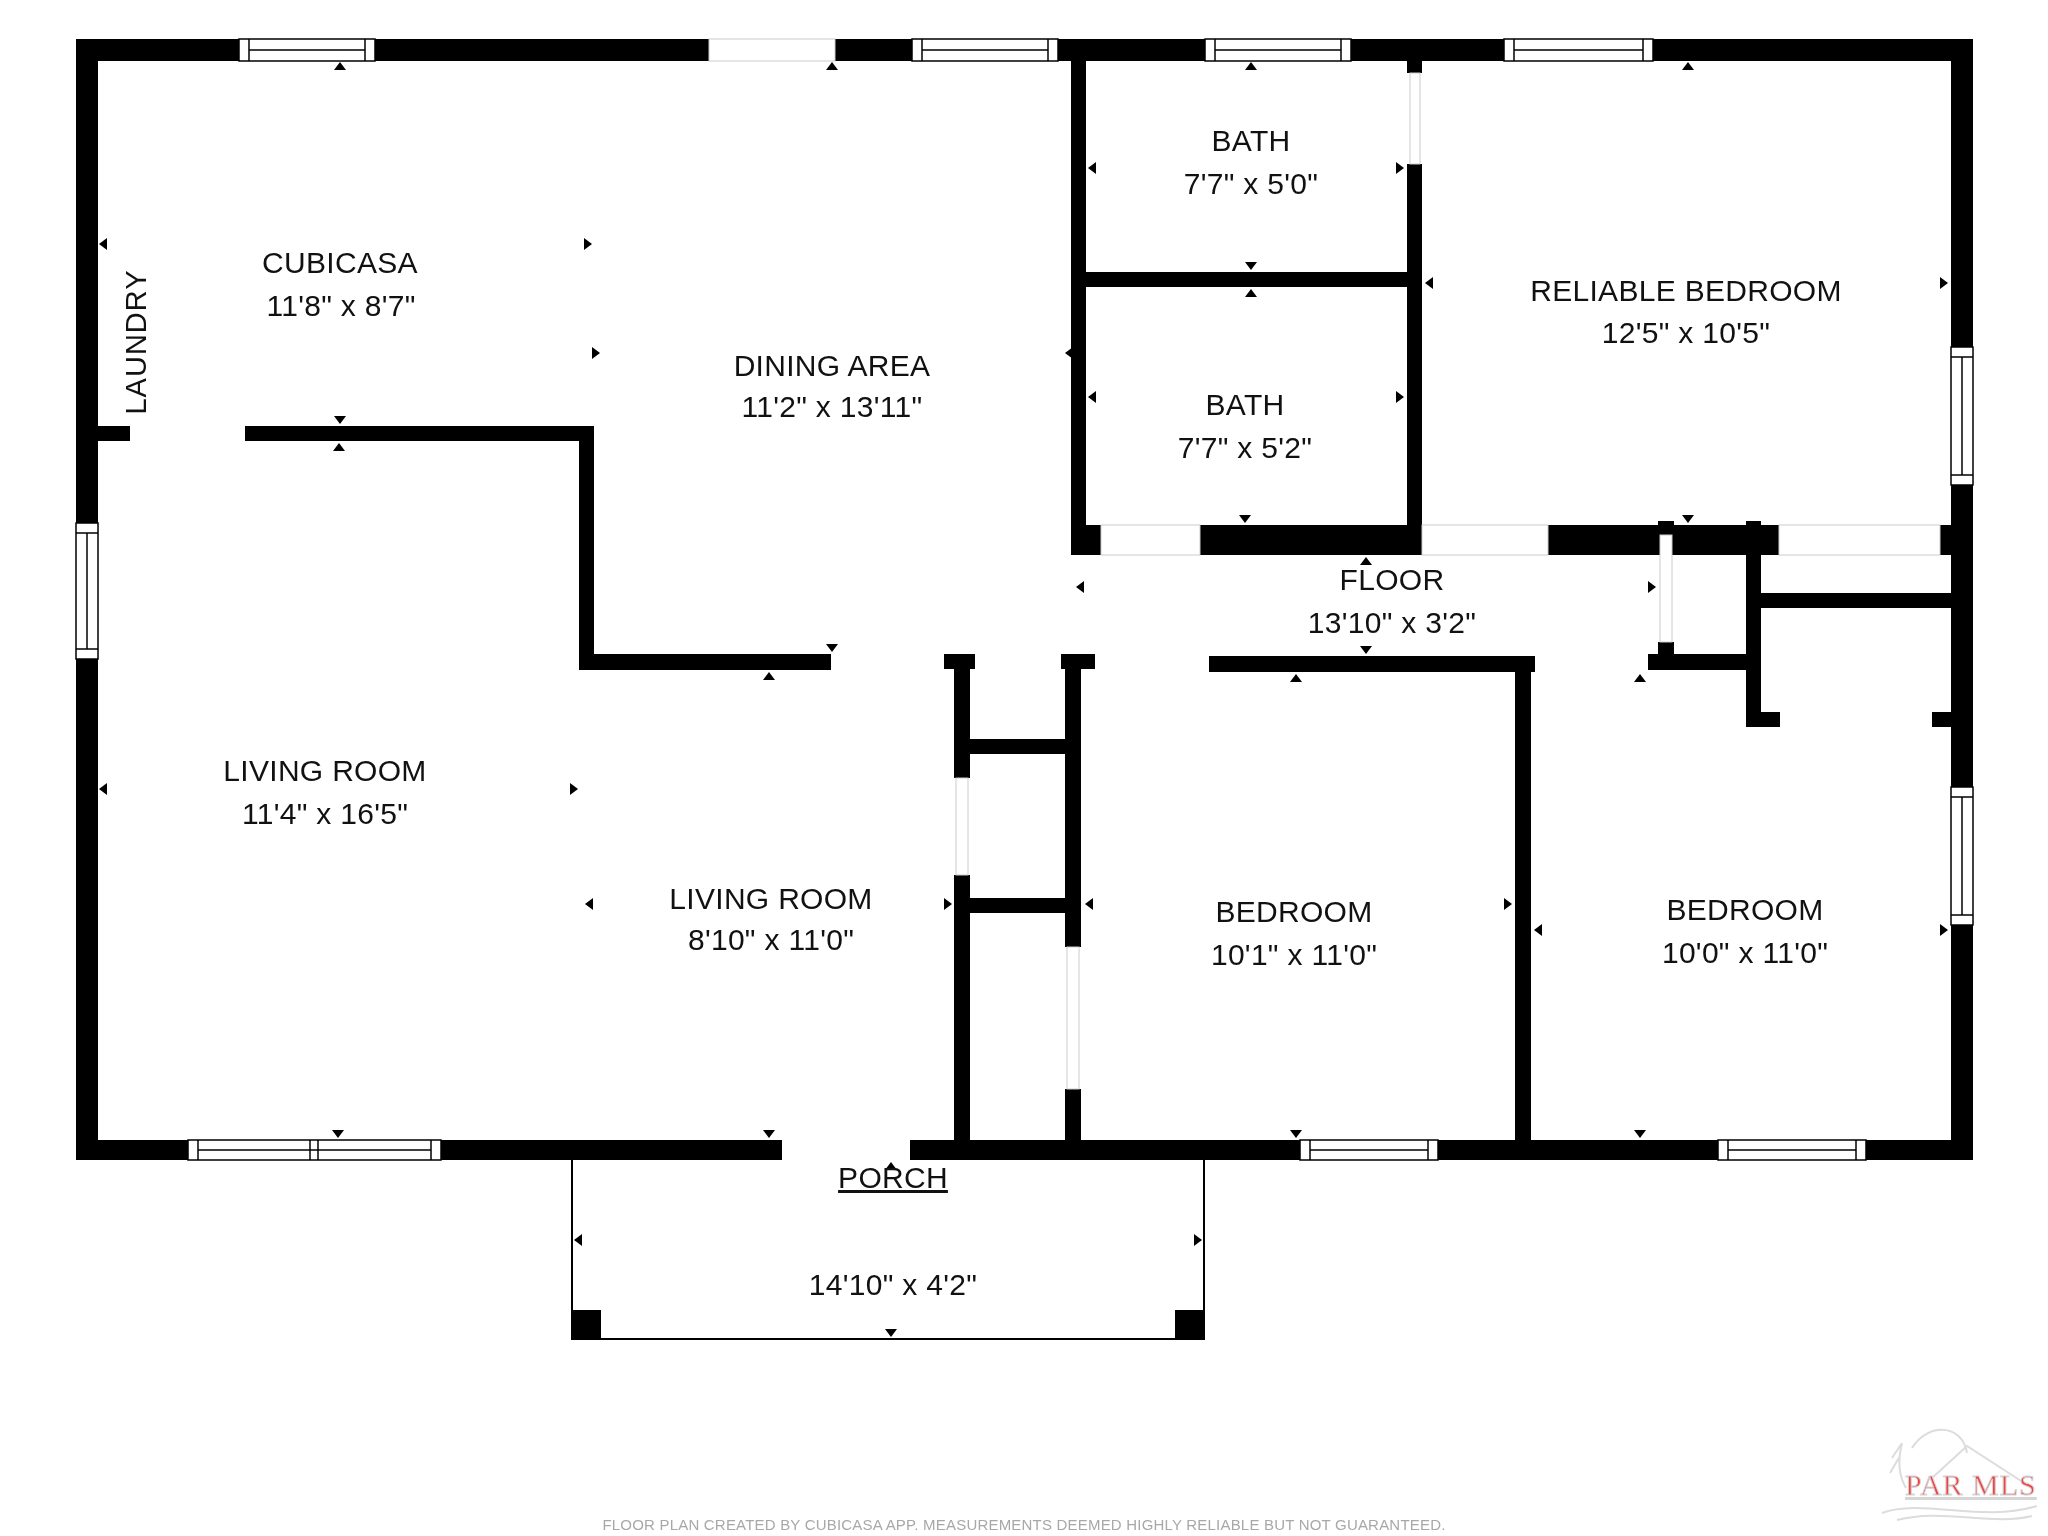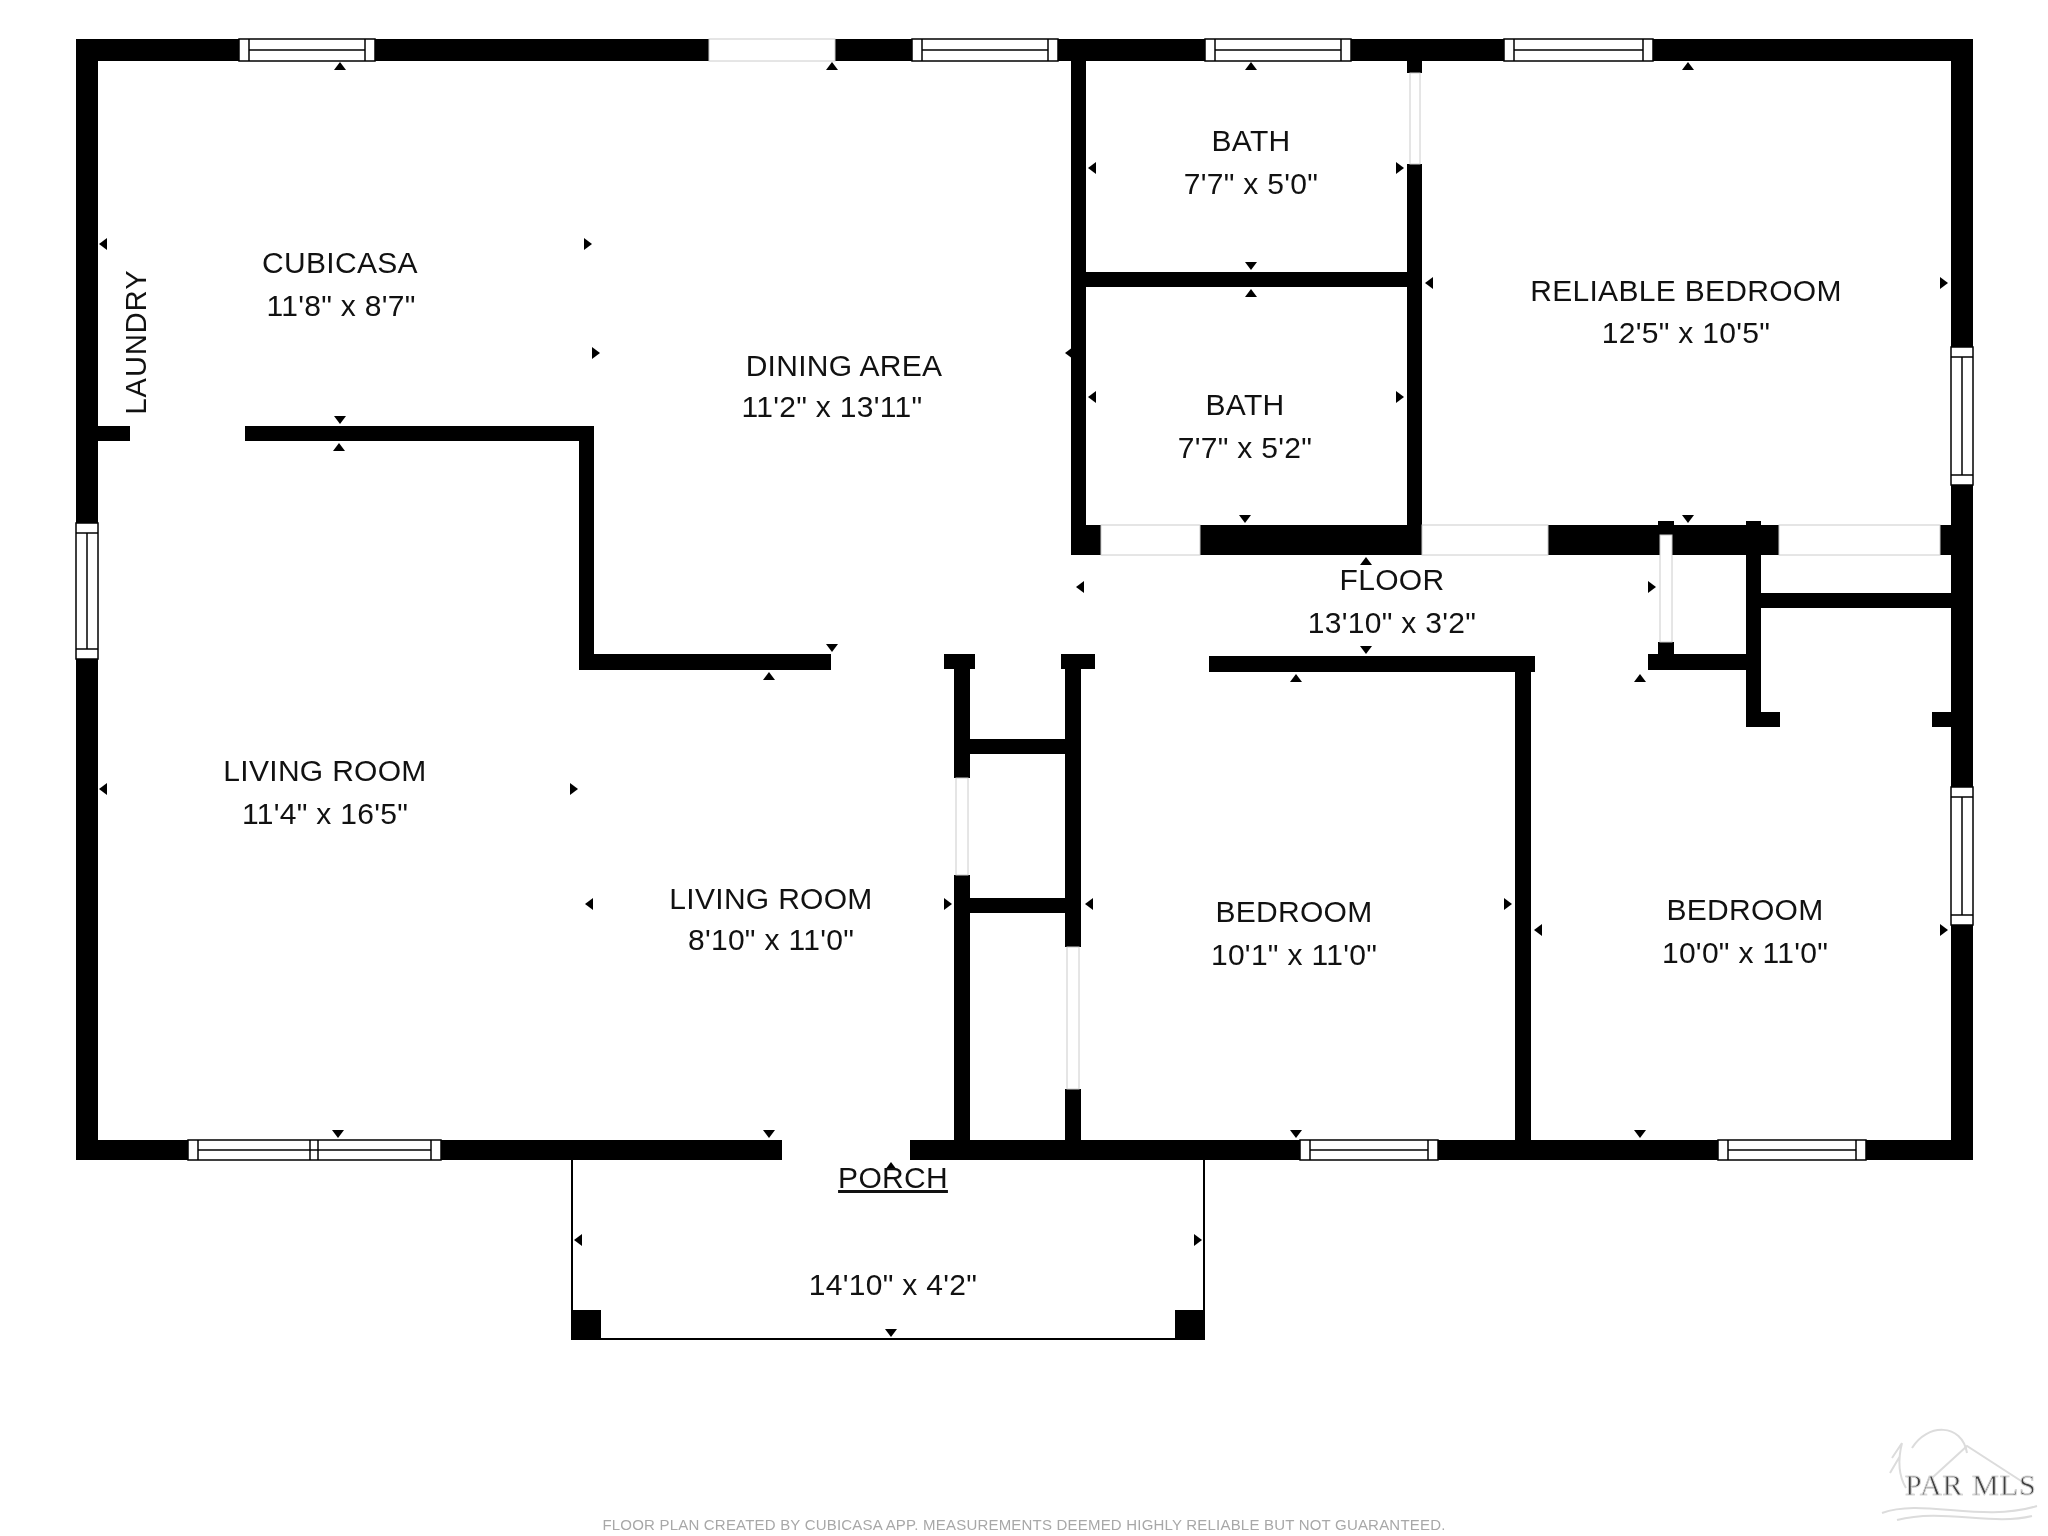--- a/index.html
+++ b/index.html
@@ -2,21 +2,21 @@
 <html><head>
 <meta charset="utf-8">
 <style>
   html, body { margin: 0; padding: 0; background: #ffffff; }
   body { width: 2048px; height: 1536px; position: relative; overflow: hidden; font-family: "Liberation Sans", "DejaVu Sans", sans-serif; }
   #plan { position: absolute; left: 0; top: 0; width: 2048px; height: 1536px; }
   .lbl { position: absolute; transform: translate(-50%, -50%); white-space: nowrap; color: #111; font-size: 30px; font-family: "Liberation Sans", "DejaVu Sans", sans-serif; letter-spacing: 0.3px; text-align: center; line-height: 1; }
   .lbl.vert { transform: translate(-50%, -50%) rotate(-90deg); font-size: 29px; letter-spacing: 1px; }
   .footer { position: absolute; left: 1024px; top: 1484px; transform: translate(-50%, -50%); font-size: 15px; color: #a8a8a8; letter-spacing: 0.2px; white-space: nowrap; font-family: "Liberation Sans", "DejaVu Sans", sans-serif; margin-top: 40px; }
   .logo { position: absolute; left: 1872px; top: 1418px; width: 170px; height: 110px; }
-  .logo-text { position: absolute; left: 1905px; top: 1468px; font-family: "Liberation Serif", "DejaVu Serif", serif; font-size: 30px; color: #404040; -webkit-text-stroke: 1px #d6d6d6; letter-spacing: 1px; white-space: nowrap; }
+  .logo-text { position: absolute; left: 1905px; top: 1468px; font-family: "Liberation Serif", "DejaVu Serif", serif; font-size: 30px; color: #ef4444; -webkit-text-stroke: 1px #d6d6d6; letter-spacing: 1px; white-space: nowrap; text-decoration: underline; }
 </style>
 </head>
 <body>
 
 <svg id="plan" viewBox="0 0 2048 1536" xmlns="http://www.w3.org/2000/svg">
   <g fill="#000">
 
     <rect x="76" y="39" width="163" height="22"></rect>
     <rect x="375" y="39" width="334" height="22"></rect>
     <rect x="835" y="39" width="77" height="22"></rect>
@@ -206,21 +206,21 @@
       <polygon points="1202,1240 1194,1234 1194,1246"></polygon>
     <polygon points="891,1337 897,1329 885,1329"></polygon>
   </g>
 </svg>
 
 <div class="lbl" style="left:340px;top:263px;">CUBICASA</div>
 <div class="lbl" style="left:341px;top:306px;">11'8" x 8'7"</div>
 
 <div class="lbl vert" style="left:136px;top:342px;">LAUNDRY</div>
 
-<div class="lbl" style="left:832px;top:366px;margin-left:12px;">DINING AREA</div>
+<div class="lbl" style="left:832px;top:366px;">DINING AREA</div>
 <div class="lbl" style="left:832px;top:407px;">11'2" x 13'11"</div>
 
 <div class="lbl" style="left:1251px;top:141px;">BATH</div>
 <div class="lbl" style="left:1251px;top:184px;">7'7" x 5'0"</div>
 
 <div class="lbl" style="left:1245px;top:405px;">BATH</div>
 <div class="lbl" style="left:1245px;top:448px;">7'7" x 5'2"</div>
 
 <div class="lbl" style="left:1686px;top:291px;">RELIABLE BEDROOM</div>
 <div class="lbl" style="left:1686px;top:333px;">12'5" x 10'5"</div>

